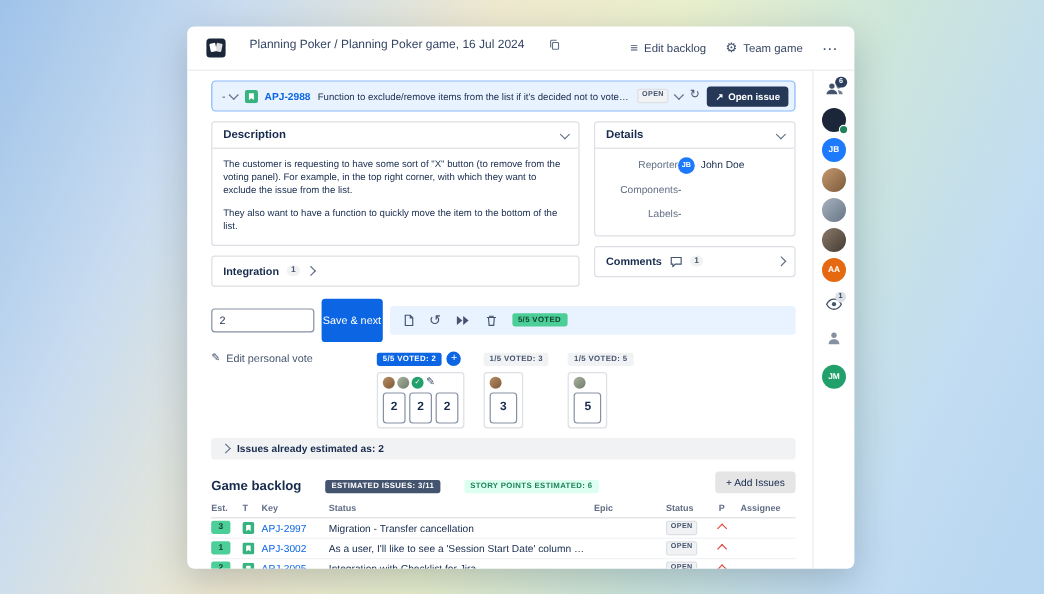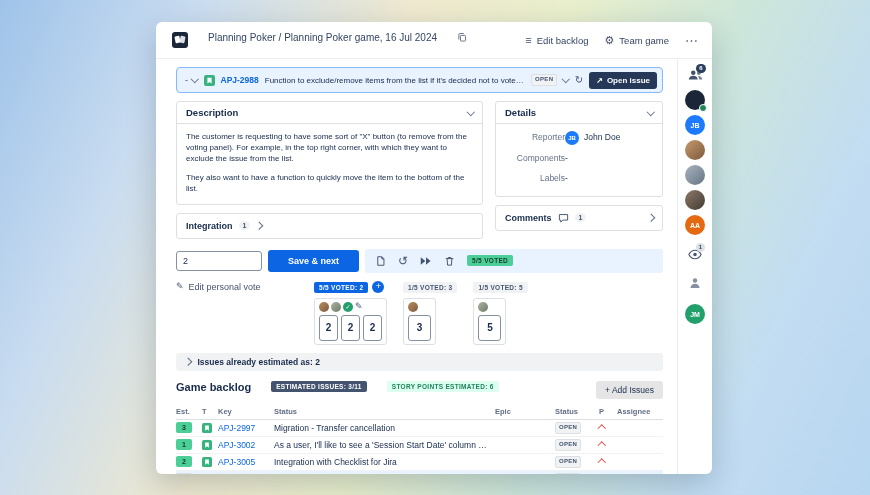--- a/index.html
+++ b/index.html
@@ -50,21 +50,21 @@
   .attach-row{display:flex;align-items:center;gap:6px;padding:7px 9px;font-size:9px;font-weight:bold;color:#172b4d;cursor:pointer;}
   .count-badge{background:#f1f2f4;color:#44546f;border-radius:7px;font-size:7px;padding:1px 4px;font-weight:bold;}
   .attach-file{color:#626f86;font-weight:normal;font-size:8px;flex:1;white-space:nowrap;overflow:hidden;text-overflow:ellipsis;}
   .d-row{display:flex;align-items:center;margin-bottom:8px;font-size:8.5px;}
   .d-label{width:60px;flex:0 0 auto;color:#626f86;text-align:right;}
   .d-value{color:#172b4d;display:flex;align-items:center;gap:5px;min-width:0;}
   .mini-avatar{width:14px;height:14px;border-radius:50%;background:#1d7afc;color:#fff;font-size:6px;font-weight:bold;display:flex;align-items:center;justify-content:center;}
   
   .vote-row{display:flex;align-items:center;gap:6px;margin-top:10px;}
   .vote-input{width:72px;height:18px;border:1px solid #8590a2;border-radius:3px;font-size:9px;padding:0 6px;color:#172b4d;font-family:inherit;}
-  .save-btn{background:#0c66e4;color:#fff;border:none;border-radius:3px;height:22px;padding:0 20px;font-size:9px;font-weight:bold;cursor:pointer;font-family:inherit;}
+  .save-btn{background:#0c66e4;color:#fff;border:none;border-radius:3px;height:36px;padding:0 1px;font-size:9px;font-weight:normal;cursor:pointer;font-family:inherit;}
   .vote-strip{flex:1;height:24px;background:#e9f2ff;border-radius:3px;display:flex;align-items:center;gap:12px;padding:0 10px;min-width:0;}
   .strip-ic{display:inline-flex;align-items:center;cursor:pointer;line-height:1;}
   .replay-ic{font-size:12px;color:#44546f;}
   .voted-pill{background:#4bce97;color:#13402c;font-size:6.5px;font-weight:bold;letter-spacing:.3px;padding:2px 5px;border-radius:2px;}
   
   .votes-section{display:flex;margin-top:8px;align-items:flex-start;}
   .edit-vote{width:138px;flex:0 0 auto;display:flex;align-items:center;gap:5px;font-size:9px;color:#44546f;cursor:pointer;padding-top:1px;}
   .pencil{font-size:9px;color:#44546f;line-height:1;}
   .groups{display:flex;gap:16px;}
   .group{display:flex;flex-direction:column;gap:4px;}
@@ -77,21 +77,21 @@
   .g-av{width:10px;height:10px;border-radius:50%;}
   .gph1{background:linear-gradient(135deg,#b98c5f,#7d5a3c);}
   .gph2{background:linear-gradient(135deg,#aab4a0,#6f7a68);}
   .g-check{width:10px;height:10px;border-radius:50%;background:#22a06b;color:#fff;font-size:6px;line-height:10px;text-align:center;}
   .cards{display:flex;gap:3px;}
   .card-vote{width:17px;height:24px;border:1px solid #8590a2;border-radius:3px;background:#fff;display:flex;align-items:center;justify-content:center;font-size:10px;font-weight:bold;color:#172b4d;}
   .card-vote.wide{width:21px;}
   
   .estimated-bar{margin-top:8px;display:flex;align-items:center;gap:7px;height:18px;border-radius:3px;background:#f1f2f4;padding:0 9px;font-size:8.5px;color:#172b4d;font-weight:bold;cursor:pointer;}
   
-  .backlog-hdr{display:flex;align-items:flex-start;gap:20px;margin-top:10px;}
+  .backlog-hdr{display:flex;align-items:flex-end;gap:20px;margin-top:10px;}
   .backlog-title{font-size:11px;font-weight:bold;color:#172b4d;}
   .navy-badge{background:#44546f;color:#fff;font-size:6.5px;font-weight:bold;letter-spacing:.3px;padding:2px 5px;border-radius:2px;}
   .green-badge{background:#dcfff1;color:#1f845a;font-size:6.5px;font-weight:bold;letter-spacing:.3px;padding:2px 5px;border-radius:2px;}
   .add-issues-btn{margin-left:auto;background:#e5e5e5;border:none;border-radius:3px;font-size:8.5px;color:#172b4d;padding:4px 9px;cursor:pointer;font-family:inherit;}
   .tbl{margin-top:6px;}
   .tbl-row{display:grid;grid-template-columns:26px 16px 56px 1fr 60px 44px 18px 46px;align-items:center;height:16px;border-bottom:1px solid #f1f2f4;font-size:8.5px;color:#172b4d;}
   .tbl-head{height:14px;font-size:7.5px;color:#626f86;font-weight:bold;border-bottom:1px solid #dcdfe4;}
   .tbl-row.selected{background:#e9f2ff;}
   .cellc{display:flex;justify-content:flex-start;align-items:center;}
   .est-pill{width:16px;height:11px;border-radius:2px;background:#4bce97;color:#13402c;font-size:7px;font-weight:bold;display:flex;align-items:center;justify-content:center;}

